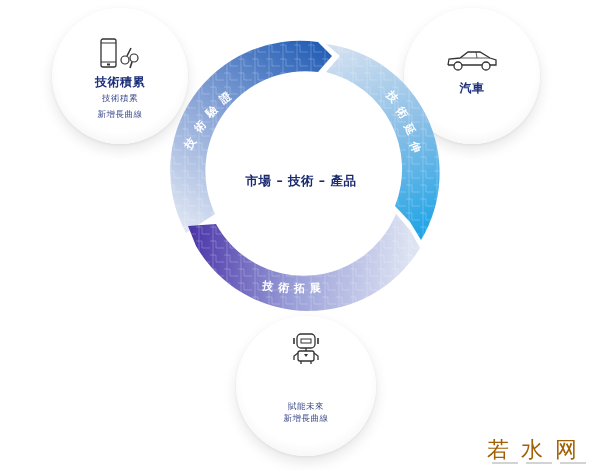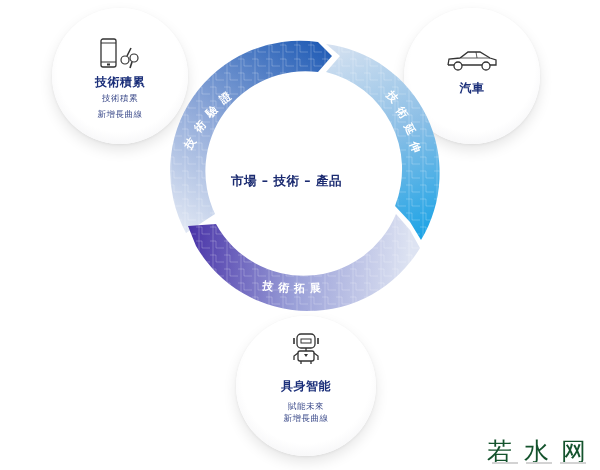--- a/index.html
+++ b/index.html
@@ -6,23 +6,23 @@
   body { width:600px; height:470px; background:#ffffff; position:relative; overflow:hidden;
          font-family:"DejaVu Sans", sans-serif; }
   .bubble { position:absolute; border-radius:50%;
             background:radial-gradient(circle at 50% 45%, #ffffff 0%, #ffffff 62%, #f3f3f5 82%, #e6e7ea 100%);
             box-shadow: 0 6px 14px rgba(0,0,0,0.10), 0 1px 3px rgba(0,0,0,0.06);
             text-align:center; }
   .bubble .icon { position:absolute; left:50%; transform:translateX(-50%); }
   .bubble .title { position:absolute; width:100%; left:0; font-weight:bold; color:#1b2f7a; font-size:12px; letter-spacing:0.5px; }
   .bubble .sub { position:absolute; width:100%; left:0; color:#3b4a8a; font-size:8.5px; line-height:12px; letter-spacing:0.5px; }
   #cycle { position:absolute; left:0; top:0; }
-  .center-text { position:absolute; left:231px; top:173px; width:140px; 
+  .center-text { position:absolute; left:231px; top:173px; width:140px; text-align:center;
                  color:#1a2a70; font-weight:bold; font-size:12.5px; letter-spacing:0.5px; }
-  .watermark { position:absolute; left:487px; top:435px; color:#14532d; font-size:25px; letter-spacing:12px; }
+  .watermark { position:absolute; left:487px; top:435px; color:#a16207; font-size:22px; letter-spacing:12px; }
   .wm-line { position:absolute; top:462px; height:2px; width:26px; background:#d3d3d3; }
 </style>
 </head>
 <body>
 
 <div class="bubble" style="left:52px; top:8px; width:136px; height:136px;">
   <svg class="icon" style="top:30px;" width="44" height="32" viewBox="0 0 44 32">
     <rect x="3" y="1" width="15" height="28" rx="2" fill="none" stroke="#333" stroke-width="1.3"></rect>
     <line x1="3" y1="5" x2="18" y2="5" stroke="#333" stroke-width="1"></line>
     <line x1="3" y1="24" x2="18" y2="24" stroke="#333" stroke-width="1"></line>
@@ -52,21 +52,20 @@
   <svg class="icon" style="top:16px;" width="30" height="34" viewBox="0 0 30 34">
     <rect x="6" y="2" width="18" height="14" rx="4" fill="none" stroke="#333" stroke-width="1.3"></rect>
     <rect x="10" y="7" width="10" height="4" fill="none" stroke="#333" stroke-width="1"></rect>
     <path d="M3 6 L3 12 M27 6 L27 12" stroke="#333" stroke-width="1.6"></path>
     <line x1="15" y1="16" x2="15" y2="19" stroke="#333" stroke-width="1.3"></line>
     <rect x="7" y="19" width="16" height="10" rx="2" fill="none" stroke="#333" stroke-width="1.3"></rect>
     <path d="M13 22 L17 22 L15 25 Z" fill="#333"></path>
     <path d="M7 21 L3 24 L3 28 M23 21 L27 24 L27 28" fill="none" stroke="#333" stroke-width="1.3"></path>
     <path d="M10 29 L10 32 M20 29 L20 32" stroke="#333" stroke-width="1.3"></path>
   </svg>
-  <div class="title" style="top:62px;">具身智能</div>
   <div class="sub" style="top:96px;">新增長曲線</div>
   <div class="sub" style="top:84px;">賦能未來</div>
 </div>
 
 <svg id="cycle" width="600" height="470" viewBox="0 0 600 470">
   <defs>
     <linearGradient id="gA" x1="185" y1="230" x2="320" y2="40" gradientUnits="userSpaceOnUse">
       <stop offset="0" stop-color="#dfe6f3"></stop>
       <stop offset="0.45" stop-color="#8fa9d9"></stop>
       <stop offset="1" stop-color="#1f5bb5"></stop>

